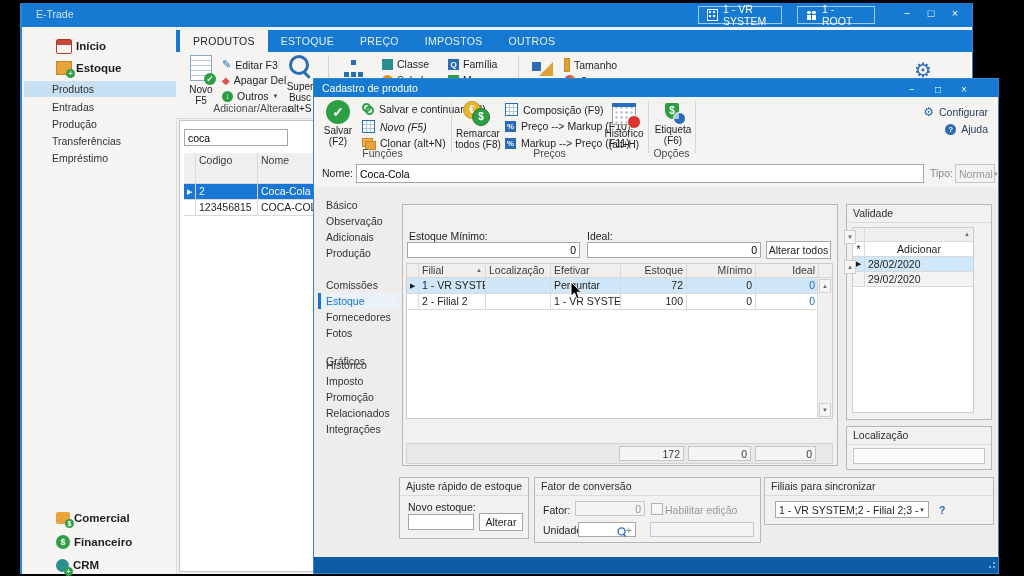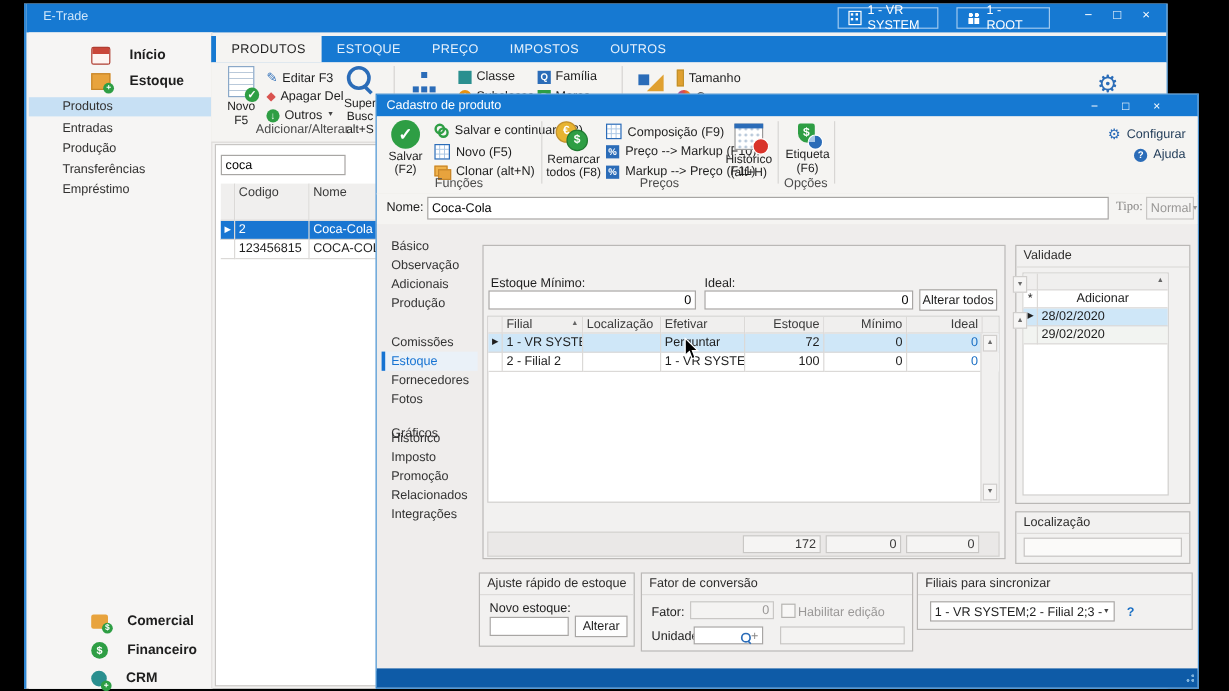--- a/index.html
+++ b/index.html
@@ -6,21 +6,21 @@
   body{font-family:"Liberation Sans",sans-serif;font-size:10.5px;color:#1e1e1e;}
   .stage{position:relative;width:1024px;height:576px;overflow:hidden;background:#000;}
   .abs{position:absolute;}
   
   .win{left:20px;top:3px;width:953px;height:571px;background:#f3f2f1;border-left:2px solid #2f86d2;border-right:1px solid #2f86d2;box-sizing:border-box;}
   .titlebar{left:0;top:0;right:0;height:24px;background:#1679d2;color:#eaf4fd;}
   .wtitle{position:absolute;left:14px;top:5px;font-size:10.5px;color:#cfe6fa;}
   .tb-btn{position:absolute;top:3px;height:16px;border:1px solid #9ec9ef;color:#fff;display:flex;align-items:center;gap:5px;padding:0 8px;font-size:10.5px;cursor:default;}
   .wctl{position:absolute;top:4px;width:18px;text-align:center;color:#fff;font-size:11px;}
   .sidebar{left:2px;top:24px;width:152px;bottom:0;background:#f6f5f4;border-right:1px solid #e0dedc;}
-  .sb-main{position:absolute;left:24px;height:20px;display:flex;align-items:center;gap:16px;font-weight:bold;font-size:11.5px;color:#1e1e1e;padding-left:28px;}
+  .sb-main{position:absolute;left:4px;height:20px;display:flex;align-items:center;gap:4px;font-weight:bold;font-size:11.5px;color:#1e1e1e;padding-left:28px;}
   .sb-sub{position:absolute;left:0;right:0;height:16px;line-height:16px;padding-left:28px;font-size:10.5px;color:#323130;}
   .sb-sel{background:#c7e0f4;}
   .tabrow{left:154px;top:27px;right:0;height:22px;background:#1679d2;display:flex;align-items:stretch;padding-left:4px;}
   .tab{padding:0 13px;display:flex;align-items:center;color:#e8f2fc;font-size:10.5px;letter-spacing:.3px;}
   .tab-sel{background:#f5f4f2;color:#1e1e1e;}
   .ribbon{left:154px;top:49px;right:0;height:66px;background:#f5f4f2;border-bottom:1px solid #dcdad8;}
   .rb-small{position:absolute;display:flex;align-items:center;gap:4px;font-size:10.5px;white-space:nowrap;}
   .rb-big{position:absolute;display:flex;flex-direction:column;align-items:center;font-size:10px;line-height:11px;text-align:center;}
   .rb-sep{position:absolute;top:3px;width:1px;height:56px;background:#d6d4d2;}
   .rb-group-label{position:absolute;text-align:center;font-size:10.5px;color:#4a4a4a;}
@@ -268,21 +268,21 @@
     <div class="abs toolbar">
       <div class="tbx-big" style="left:5px;top:3px;width:38px;">
         <span class="ic ic-bigcheck">✓</span>
         <span style="margin-top:2px;">Salvar</span>
         <span>(F2)</span>
       </div>
       <div class="tbx-small" style="left:48px;top:6px;">
         <span class="ic ic-link"></span>
         <span>Salvar e continuar (F3)</span>
       </div>
-      <div class="tbx-small" style="left:48px;top:23px;">
+      <div class="tbx-small" style="left:48px;top:23px;font-style:italic;">
         <span class="ic ic-grid"></span>
         <span>Novo (F5)</span>
       </div>
       <div class="tbx-small" style="left:48px;top:40px;">
         <span class="ic ic-folders"></span>
         <span>Clonar (alt+N)</span>
       </div>
       <div class="tbx-label" style="left:0;width:137px;">Funções</div>
       <div class="tbx-sep" style="left:137px;"></div>
 
@@ -333,21 +333,21 @@
       </div>
       <div class="tbx-small" style="right:10px;top:26px;">
         <span class="ic ic-q">?</span>
         <span style="color:#1f3a57;">Ajuda</span>
       </div>
     </div>
 
     <div class="abs nomrow">
       <span class="abs" style="left:8px;top:6px;">Nome:</span>
       <input class="input abs" style="left: 42px; top: 3px; width: 568px; height: 19px;" value="Coca-Cola">
-      <span class="abs" style="left:616px;top:6px;color:#8a8887;font-family:Liberation Serif, serif;">Tipo:</span>
+      <span class="abs" style="left:616px;top:6px;color:#8a8887;">Tipo:</span>
       <div class="dis-input abs" style="left:641px;top:3px;width:40px;height:19px;justify-content:space-between;">
         <span>Normal</span>
         <span style="font-size:6px;">▼</span>
       </div>
     </div>
 
     <div class="abs dlg-body">
 
       <div class="nav-item" style="top:10px;">Básico</div>
       <div class="nav-item" style="top:26px;">Observação</div>

